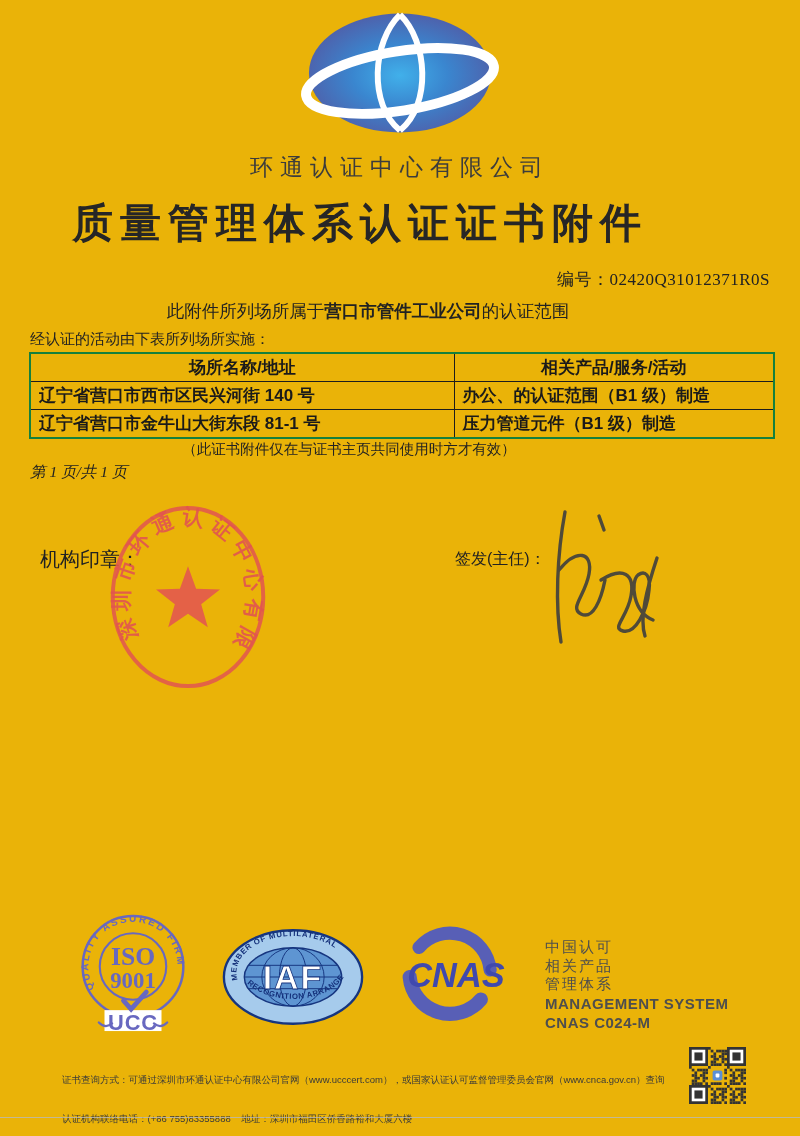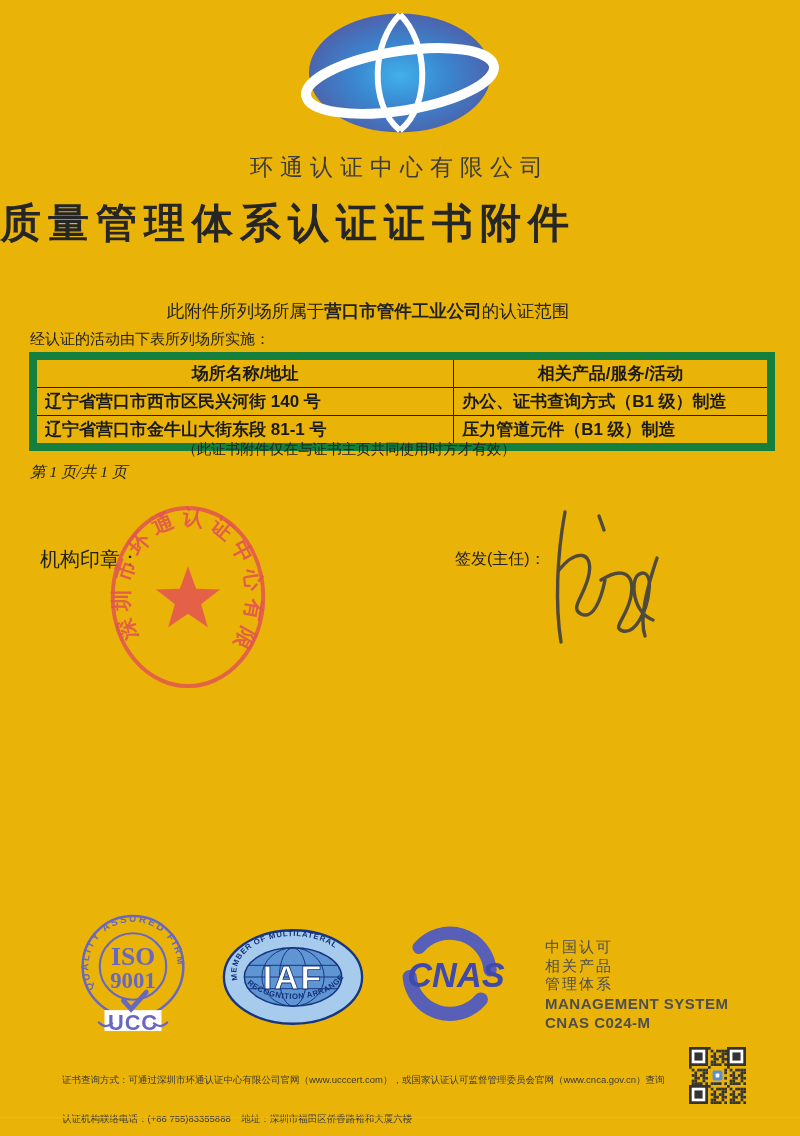--- a/index.html
+++ b/index.html
@@ -17,21 +17,21 @@
   .logo-wrap { position: absolute; left: 0; top: 8px; width: 800px; text-align: center; }
   .company-name {
     position: absolute; left: 0; top: 152px; width: 800px;
     text-align: center;
     font-size: 23px; letter-spacing: 7px;
     color: #3c3c3c;
     font-family: "Liberation Sans", "DejaVu Sans", sans-serif;
   }
   .main-title {
     position: absolute; left: 0; top: 196px; width: 648px;
-    text-align: left;
+    text-align: right;
     font-family: "Liberation Serif", "DejaVu Serif", serif;
     font-weight: bold;
     font-size: 41px; letter-spacing: 7px;
     color: #262626;
   }
   .cert-no {
     position: absolute; right: 30px; top: 268px;
     font-family: "Liberation Serif", "DejaVu Serif", serif;
     font-size: 17px; color: #222;
     letter-spacing: 0.5px;
@@ -53,21 +53,21 @@
   }
   .sites-table th, .sites-table td {
     border: 1px solid #1d1d1d;
     font-weight: bold;
     color: #1a1a1a;
     padding: 2px 8px;
     height: 25px;
   }
   .sites-table th { text-align: center; font-size: 17px; }
   .sites-table td { text-align: left; }
-  .sites-table { border: 8px solid #15803d; padding-left: 40px; }
+  .sites-table { border: 2px solid #15803d; padding-left: 40px; }
   .col-addr { width: 57%; }
   .validity-note {
     position: absolute; left: 0; top: 440px; width: 698px;
     text-align: center; font-size: 14.5px; color: #222;
   }
   .page-info {
     position: absolute; left: 30px; top: 462px;
     font-family: "Liberation Serif", "DejaVu Serif", serif;
     font-style: italic; font-size: 15.5px; color: #222; text-align: right;
   }
@@ -117,34 +117,35 @@
       <path d="M100,5 C72,32 68,96 100,122" stroke="#fff" stroke-width="6" fill="none"></path>
       <path d="M100,5 C128,32 132,96 100,122" stroke="#fff" stroke-width="6" fill="none"></path>
       <ellipse cx="100" cy="72" rx="96" ry="30" transform="rotate(-9 100 72)" stroke="#fff" stroke-width="10" fill="none"></ellipse>
     </svg>
   </div>
 
   <div class="company-name">环通认证中心有限公司</div>
 
   <div class="main-title">质量管理体系认证证书附件</div>
 
+  <div class="cert-no"><span>编号：</span><span>02420Q31012371R0S</span></div>
 
   <div class="scope-line"><span>此附件所列场所属于</span><b>营口市管件工业公司</b><span>的认证范围</span></div>
 
   <div class="table-intro">经认证的活动由下表所列场所实施：</div>
 
   <table class="sites-table">
     <tbody>
         <tr>
       <th class="col-addr">场所名称/地址</th>
       <th>相关产品/服务/活动</th>
     </tr>
     <tr>
       <td>辽宁省营口市西市区民兴河街 140 号</td>
-      <td>办公、证书查询方式（B1 级）制造</td>
+      <td>办公、的认证范围（B1 级）制造</td>
     </tr>
     <tr>
       <td>辽宁省营口市金牛山大街东段 81-1 号</td>
       <td>压力管道元件（B1 级）制造</td>
     </tr>
   </tbody>
     </table>
 
   <div class="validity-note">（此证书附件仅在与证书主页共同使用时方才有效）</div>
 

